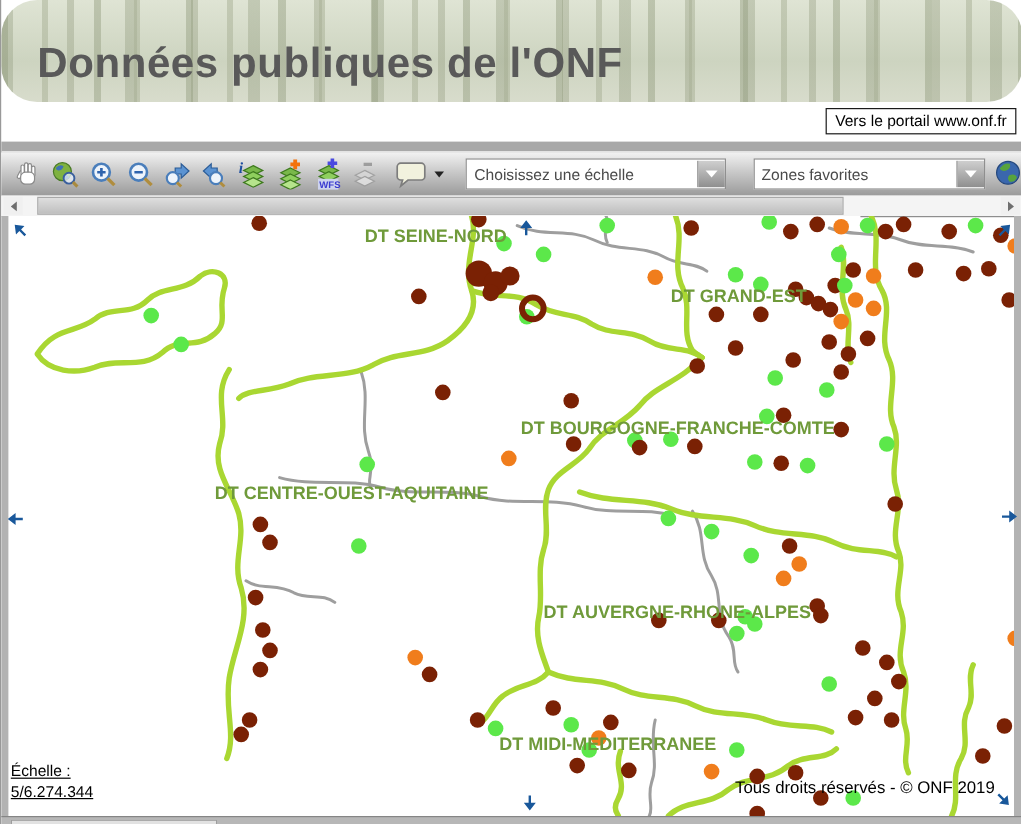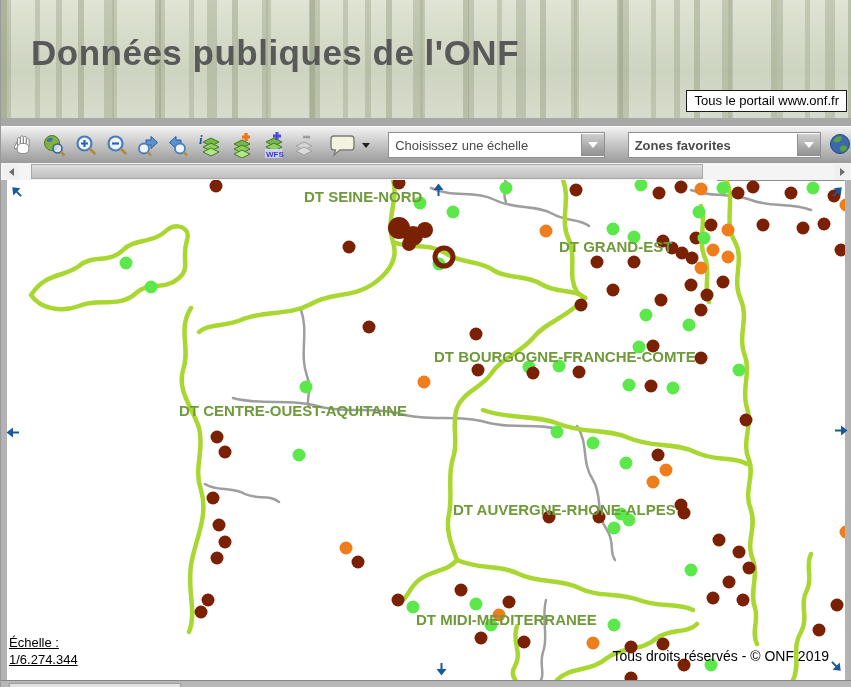--- a/index.html
+++ b/index.html
@@ -1,26 +1,27 @@
 <!DOCTYPE html>
 <html><head>
 <meta charset="utf-8">
 <style>
   html,body{margin:0;padding:0;background:#fff;}
   .page{position:relative;width:851px;height:687px;overflow:hidden;background:#fff;
         font-family:"Liberation Sans",sans-serif;border-left:1px solid #999;box-sizing:border-box;}
 
   
-  .header{position:absolute;left:0;top:0;width:851px;height:118px;
+  .header{position:absolute;left:0;top:0;width:851px;height:85px;
     background:
       repeating-linear-gradient(90deg, rgba(146,156,126,.45) 0 6px, rgba(255,255,255,0) 6px 34px,
         rgba(167,175,148,.5) 34px 39px, rgba(255,255,255,0) 39px 77px),
       repeating-linear-gradient(90deg, rgba(140,150,120,.35) 0 10px, rgba(255,255,255,0) 10px 55px,
         rgba(150,158,130,.4) 55px 61px, rgba(255,255,255,0) 61px 103px),
       linear-gradient(180deg,#dfe4d4 0%,#cdd4c0 60%,#d8dccc 100%);
+    border-radius: 30px;
   }
   .page-title{position:absolute;left:30px;top:33px;font-size:35px;font-weight:bold;color:#595959;letter-spacing:.5px;}
   .portal-link{position:absolute;right:5px;top:90px;background:#fff;border:1px solid #1a1a1a;
     padding:2px 7px 3px 7px;font-size:13px;color:#000;text-decoration:none;cursor:pointer;}
   .header-strip{position:absolute;left:0;top:118px;width:851px;height:8px;background:#a8a8a8;border-bottom:1px solid #7e7e7e;}
 
   
   .toolbar{position:absolute;left:0;top:126px;width:851px;height:37px;
     background:linear-gradient(180deg,#f2f2f2 0%,#c9c9c9 45%,#9a9a9a 100%);
     border-top:1px solid #fafafa;display:flex;align-items:center;box-sizing:border-box;padding-left:8px;}
@@ -28,21 +29,21 @@
     background:transparent;border:none;padding:0;cursor:pointer;}
   .tool-btn svg{display:block;}
   .bubble-caret{width:0;height:0;border-left:4px solid transparent;border-right:4px solid transparent;
     border-top:5px solid #222;margin:0 10px 0 2px;cursor:pointer;}
   .combo{height:24px;background:#fff;border:1px solid #8f8f8f;display:flex;align-items:center;cursor:pointer;}
   .combo .combo-text{flex:1;font-size:13px;color:#4a4a4a;padding:0 6px;white-space:nowrap;overflow:hidden;}
   .combo .combo-btn{width:22px;height:22px;margin:0;border-left:1px solid #8f8f8f;
     background:linear-gradient(180deg,#cfcfcf,#8f8f8f);display:flex;align-items:center;justify-content:center;}
   .combo .chev{width:0;height:0;border-left:5px solid transparent;border-right:5px solid transparent;border-top:6px solid #fff;}
   .combo-scale{width:228px;margin-left:8px;}
-  .combo-zones{width:204px;margin-left:23px;font-weight:bold;}
+  .combo-zones{width:204px;margin-left:23px;}
   .globe-btn{width:26px;height:26px;margin-left:6px;background:transparent;border:none;padding:0;cursor:pointer;}
 
   
   .hscroll-top{position:absolute;left:0;top:163px;width:851px;height:17px;background:#f4f4f4;border-bottom:1px solid #8e8e8e;}
   .sb-btn{position:absolute;top:1px;width:16px;height:15px;background:#f0f0f0;display:flex;align-items:center;justify-content:center;cursor:pointer;}
   .sb-left{left:2px;} .sb-right{right:2px;}
   .tri-l{width:0;height:0;border-top:4px solid transparent;border-bottom:4px solid transparent;border-right:5px solid #6e6e6e;}
   .tri-r{width:0;height:0;border-top:4px solid transparent;border-bottom:4px solid transparent;border-left:5px solid #6e6e6e;}
   .sb-thumb-top{position:absolute;left:30px;top:1px;width:672px;height:15px;background:linear-gradient(180deg,#dedede,#bfbfbf);
     border:1px solid #a8a8a8;box-sizing:border-box;cursor:pointer;}
@@ -60,21 +61,21 @@
   .hscroll-bottom{position:absolute;left:0;top:680px;width:851px;height:7px;background:#b7b7b7;border-top:1px solid #858585;}
   .sb-thumb-bottom{position:absolute;left:8px;top:2px;width:170px;height:14px;background:#e2e2e2;border:1px solid #9d9d9d;cursor:pointer;}
 </style>
 </head>
 <body>
 
 <div class="page">
 
   <div class="header">
     <div class="page-title">Données publiques de l'ONF</div>
-    <a class="portal-link">Tous le portail www.onf.fr</a>
+    <a class="portal-link">Vers le portail www.onf.fr</a>
   </div>
   <div class="header-strip"></div>
 
   <div class="toolbar">
     <button class="tool-btn">
       <span>
           <svg width="24" height="24" viewBox="0 0 24 24">
         <g stroke="#8a8a8a" stroke-width="1" fill="#ffffff">
           <rect x="4.6" y="9" width="2.8" height="7" rx="1.4" transform="rotate(28 6 12)"></rect>
           <rect x="6.5" y="4.5" width="2.7" height="9" rx="1.3"></rect>
@@ -408,21 +409,21 @@
       </svg>
     </div>
   <div class="nav-arrow" style="left:828px;top:659px;">
     <svg width="15" height="15" viewBox="0 0 15 15">
         <path d="M1,6.5 h6 v-4 l6.5,5 -6.5,5 v-4 h-6 z" fill="#19589b" transform="rotate(45 7.5 7.5)"></path>
       </svg>
     </div>
 
   <div class="map-scale">
     <div>Échelle :</div>
-    <div>1/6.274.344</div>
+    <div>5/6.274.344</div>
   </div>
   <div class="map-copyright">Tous droits réservés - © ONF 2019</div>
 
   <div class="hscroll-bottom">
     <div class="sb-thumb-bottom"></div>
   </div>
 
 </div>
 
 </body></html>

